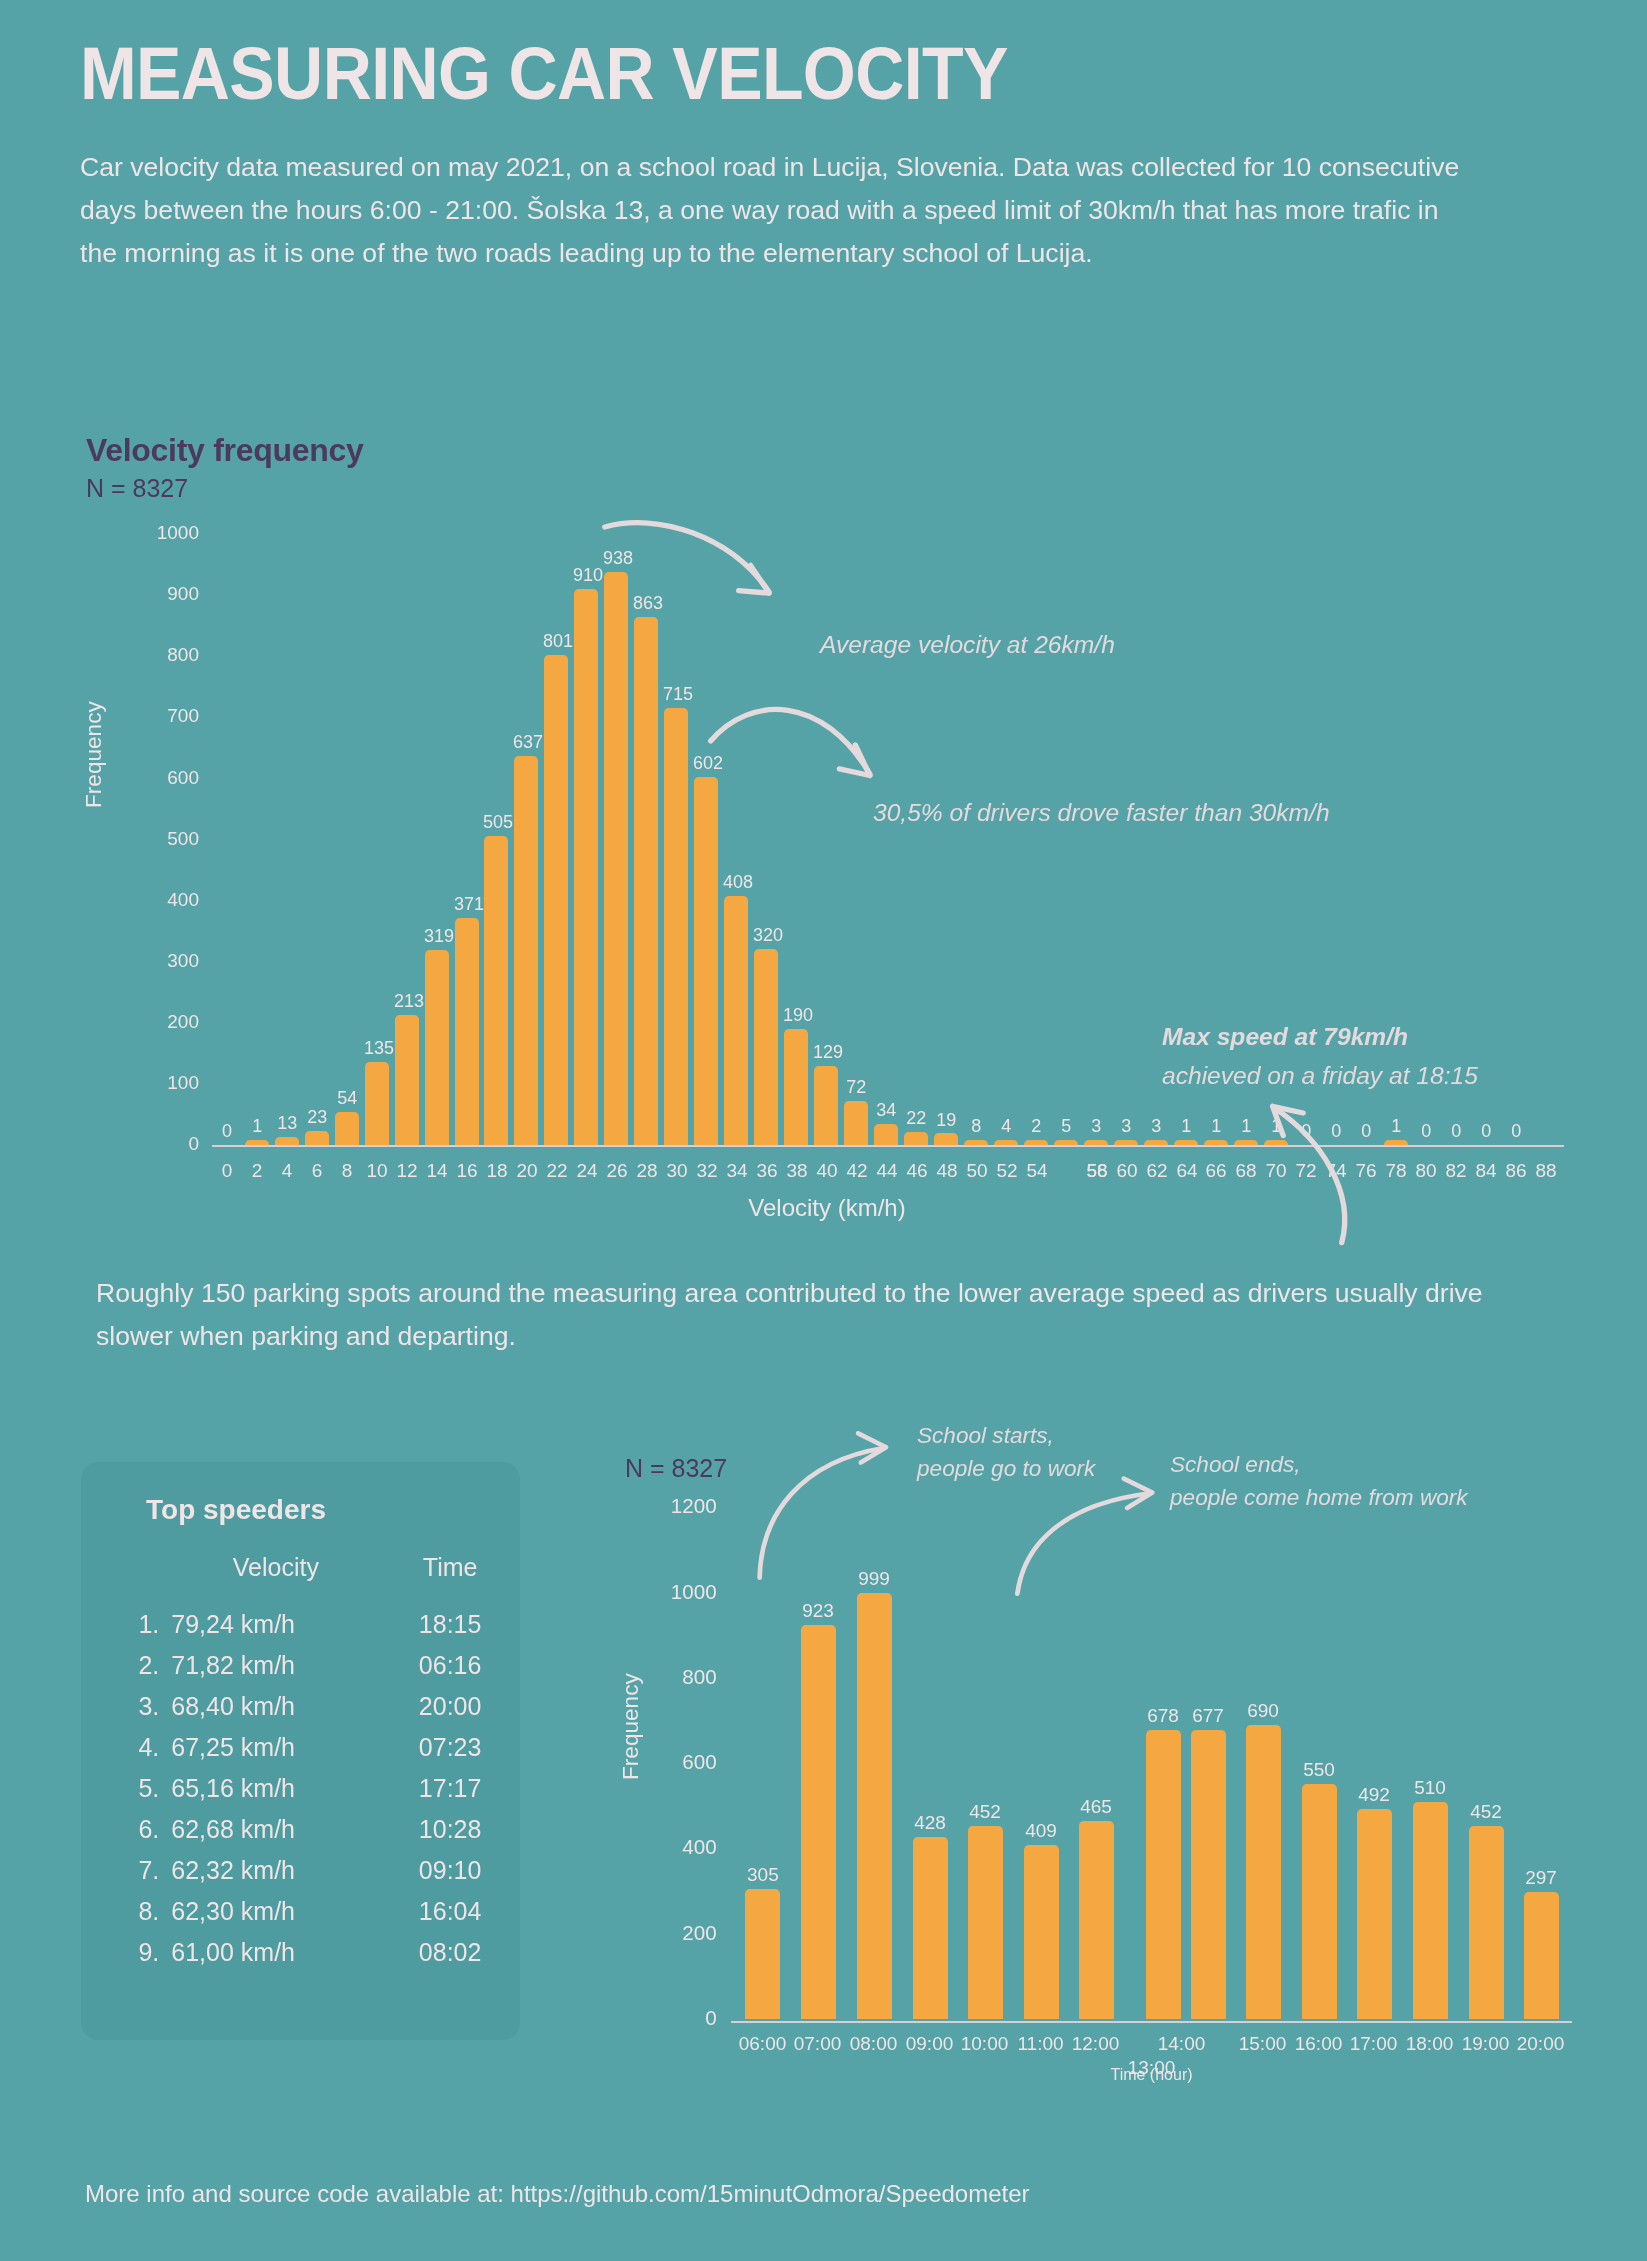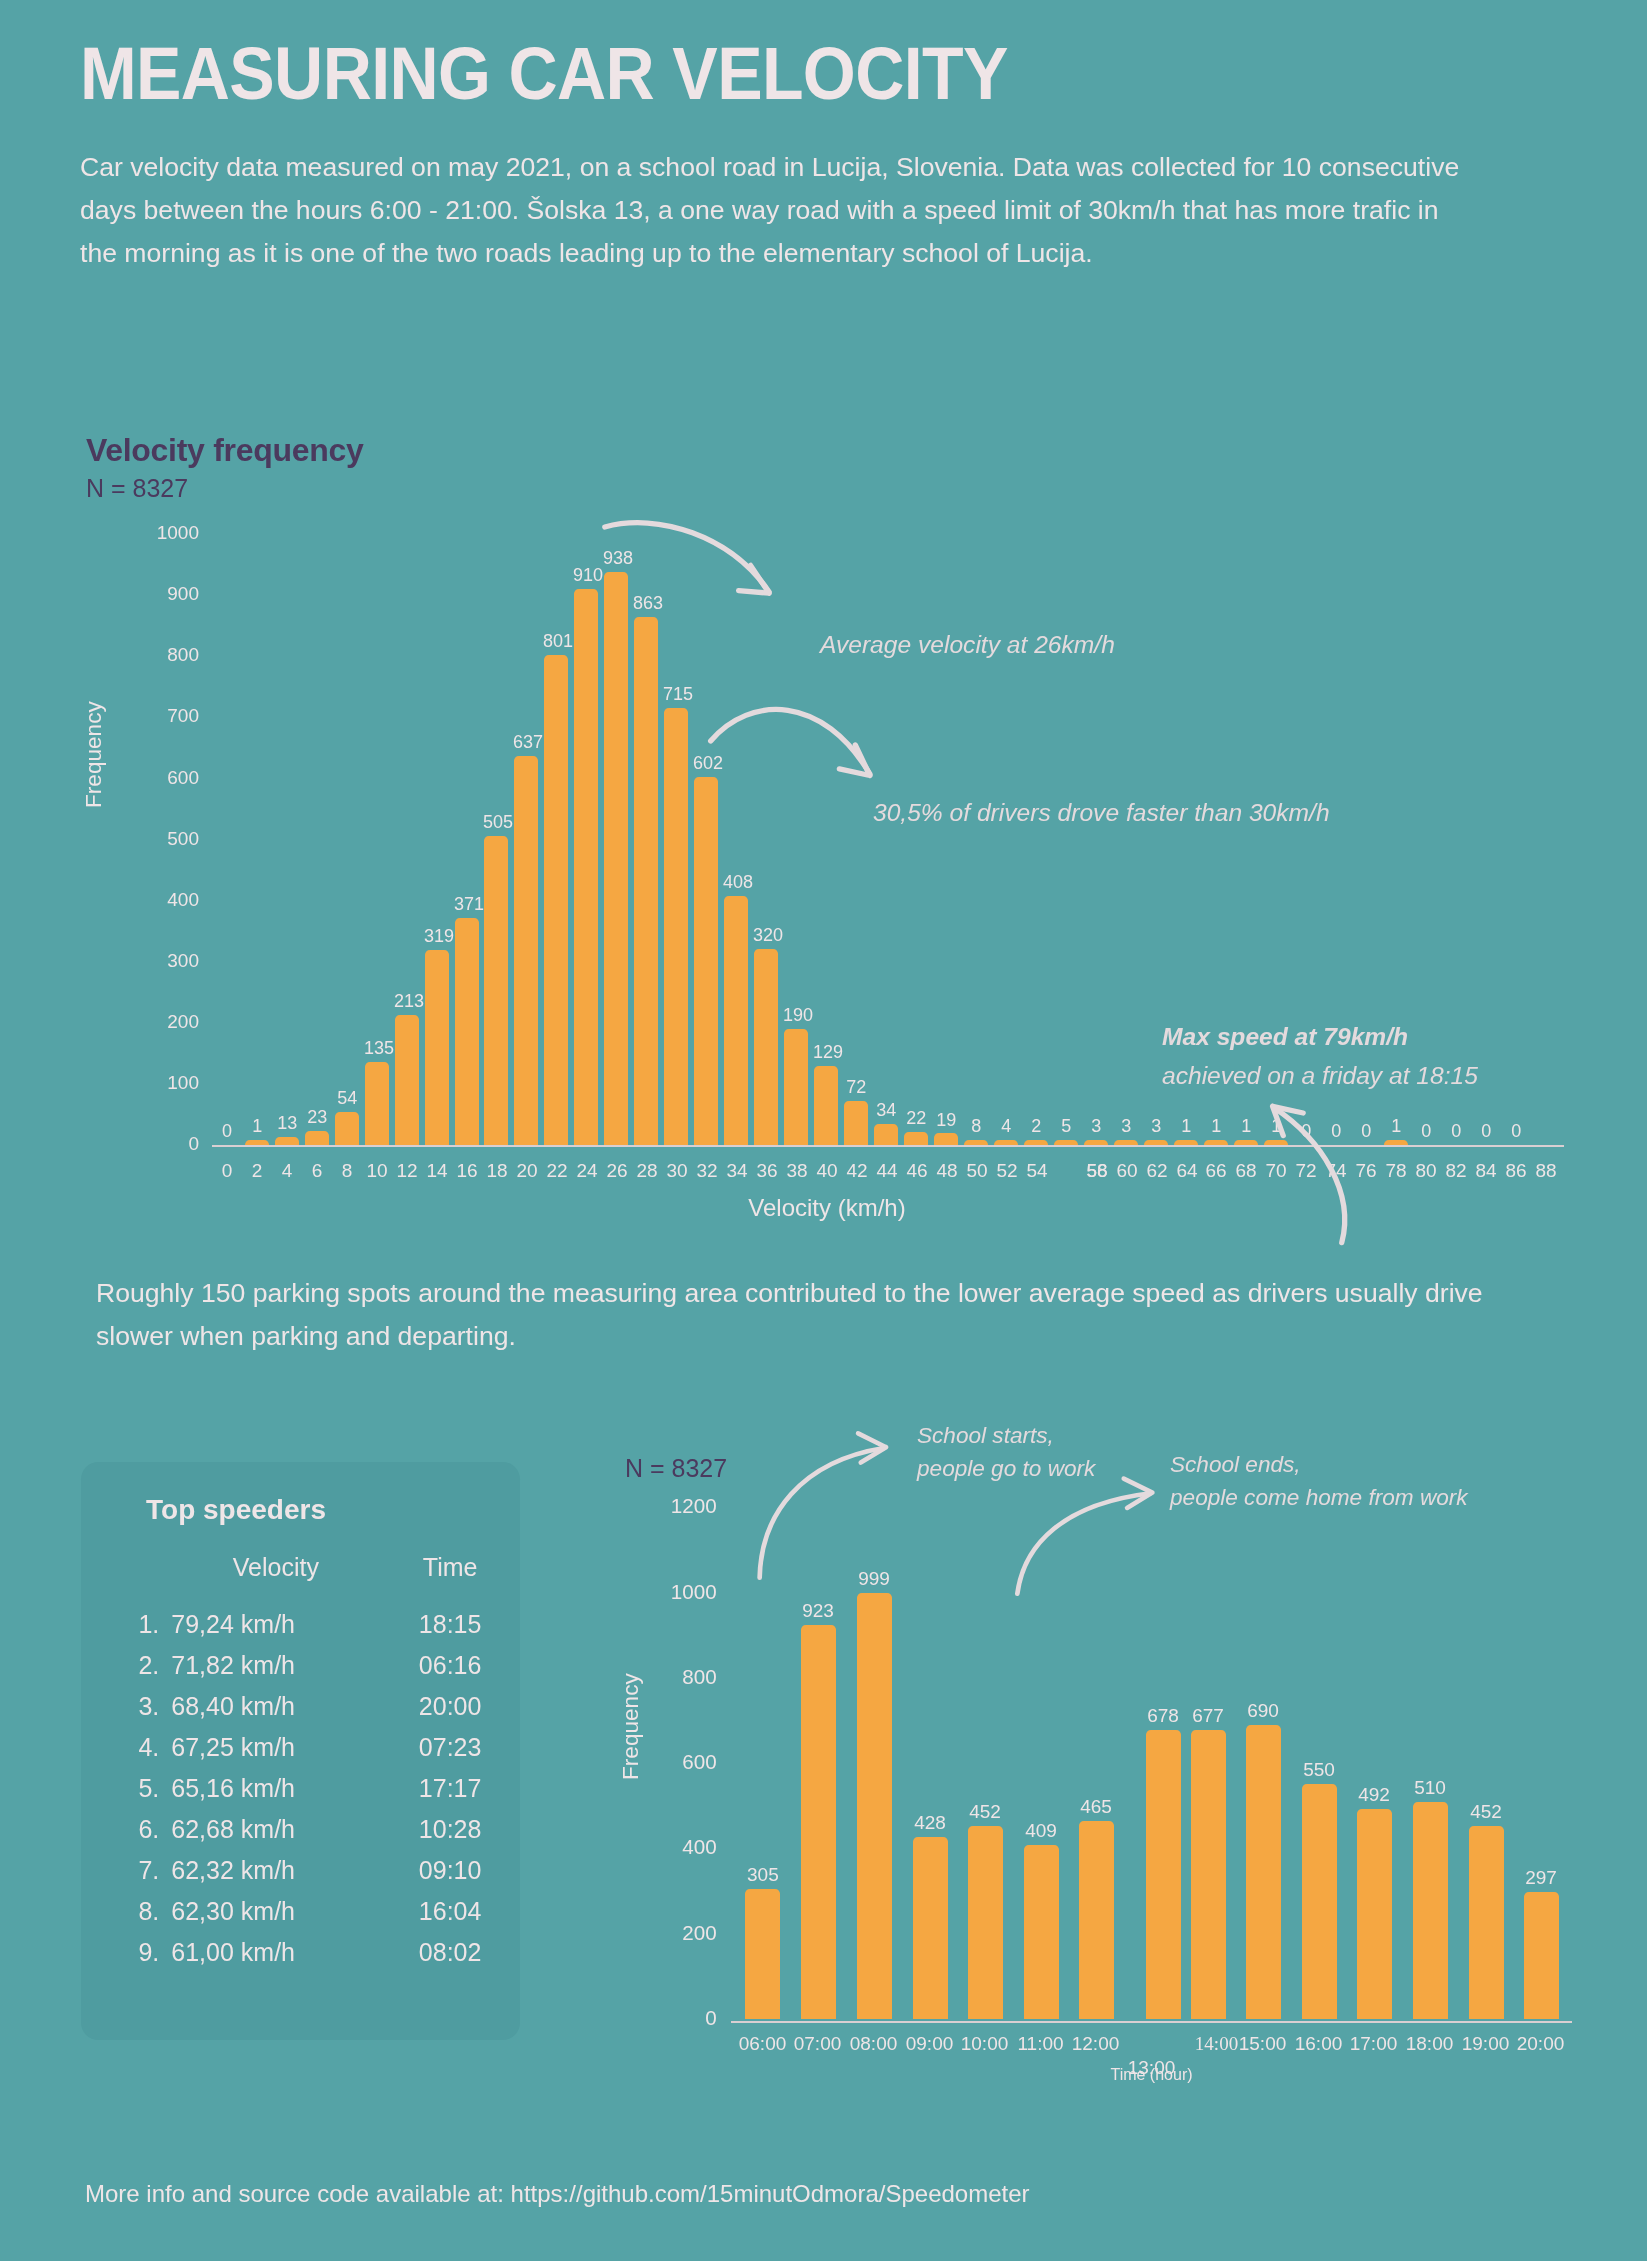--- a/index.html
+++ b/index.html
@@ -621,21 +621,21 @@
     <div id="c2-baseline"></div>
     <div id="c2-xticks">
         <div class="c2-xtick" style="left: 101px;">06:00</div>
         <div class="c2-xtick" style="left: 156px;">07:00</div>
         <div class="c2-xtick" style="left: 212px;">08:00</div>
         <div class="c2-xtick" style="left: 268px;">09:00</div>
         <div class="c2-xtick" style="left: 323px;">10:00</div>
         <div class="c2-xtick" style="left: 379px;">11:00</div>
         <div class="c2-xtick" style="left: 434px;">12:00</div>
         <div class="c2-xtick" style="left: 490px; margin-top: 24px;">13:00</div>
-        <div class="c2-xtick" style="left: 555px; font-family: Liberation Serif, serif;">14:00</div>
+        <div class="c2-xtick" style="left: 520px;">14:00</div>
         <div class="c2-xtick" style="left: 601px;">15:00</div>
         <div class="c2-xtick" style="left: 657px;">16:00</div>
         <div class="c2-xtick" style="left: 712px;">17:00</div>
         <div class="c2-xtick" style="left: 768px;">18:00</div>
         <div class="c2-xtick" style="left: 824px;">19:00</div>
         <div class="c2-xtick" style="left: 879px;">20:00</div>
       </div>
     <div id="c2-xlabel">Time (hour)</div>
 
     <svg class="arrow-svg" style="left:116px; top:-73px; width:173px; height:153px;" viewBox="0 0 260 230">

